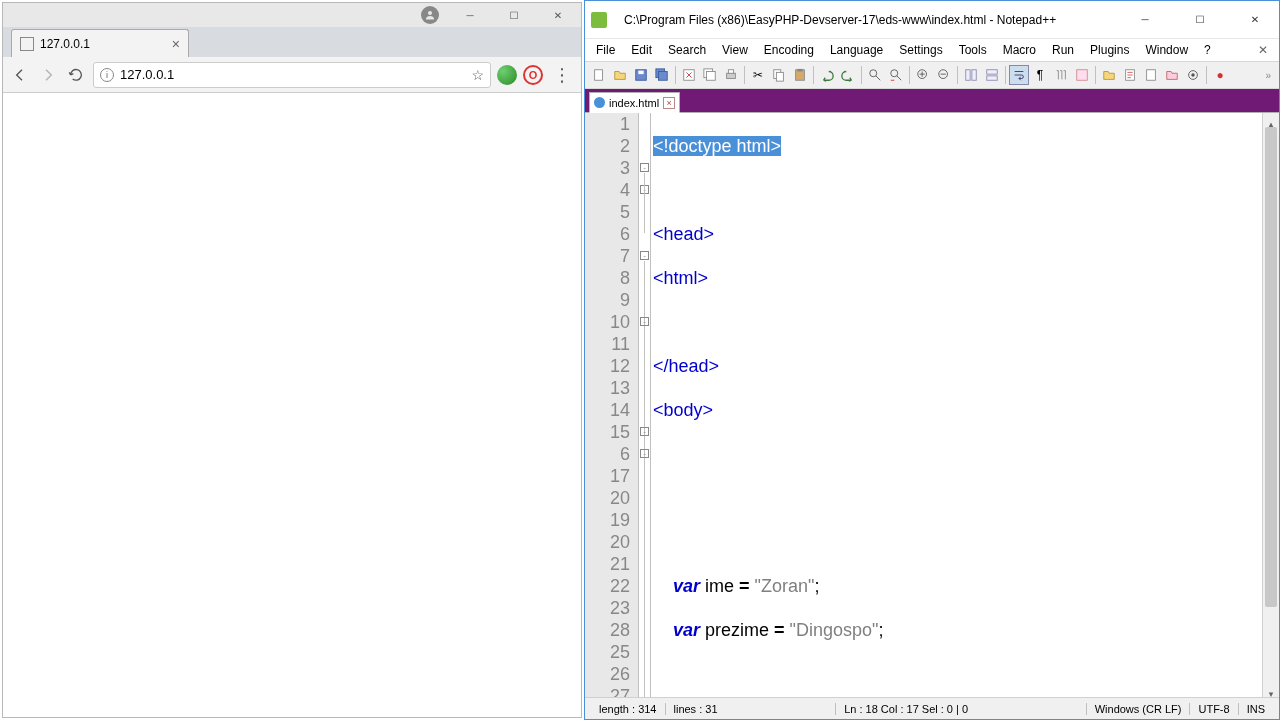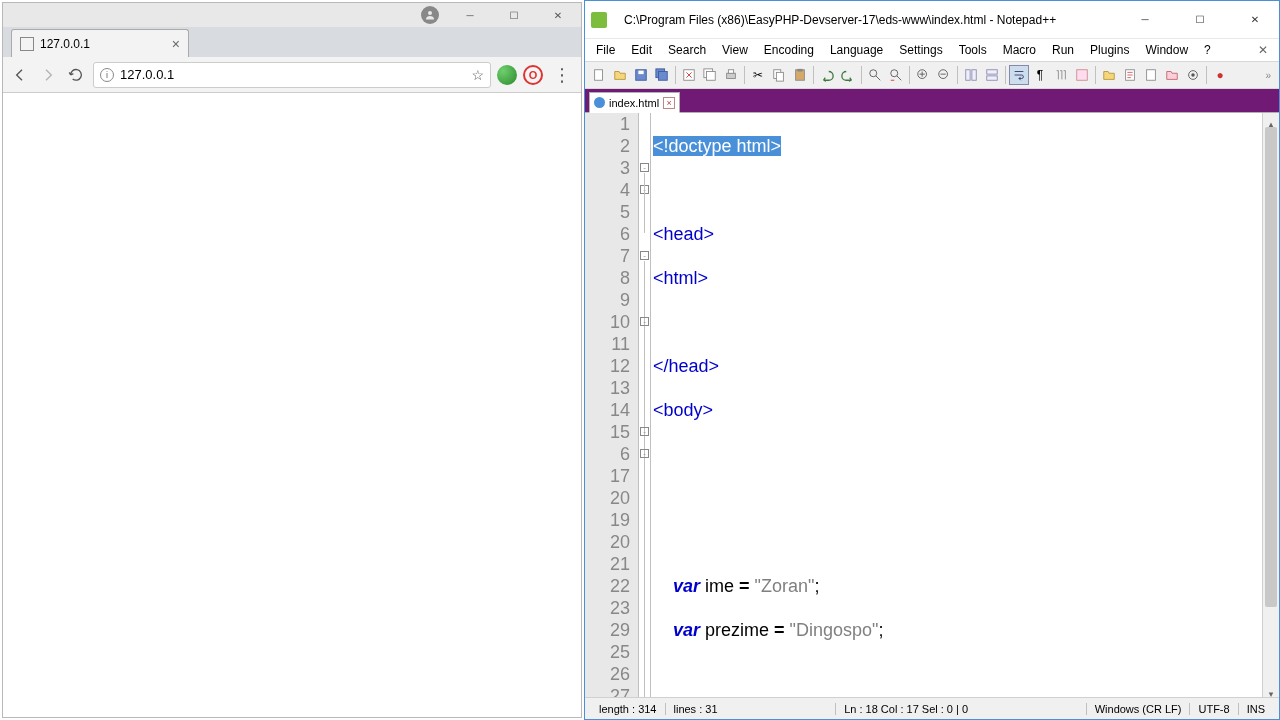--- a/index.html
+++ b/index.html
@@ -322,21 +322,21 @@
         <div>14</div>
         <div>15</div>
         <div>6</div>
         <div>17</div>
         <div>20</div>
         <div>19</div>
         <div>20</div>
         <div>21</div>
         <div>22</div>
         <div>23</div>
-        <div>29</div>
+        <div>28</div>
         <div>25</div>
         <div>26</div>
         <div>27</div>
     </div>
     <div class="foldcol">
       <div class="fold" style="top:50px">-</div>
       <div class="fold" style="top:72px">-</div>
       <div class="fold-line" style="top:60px;height:60px"></div>
       <div class="fold" style="top:138px">-</div>
       <div class="fold-line" style="top:148px;height:440px"></div>

